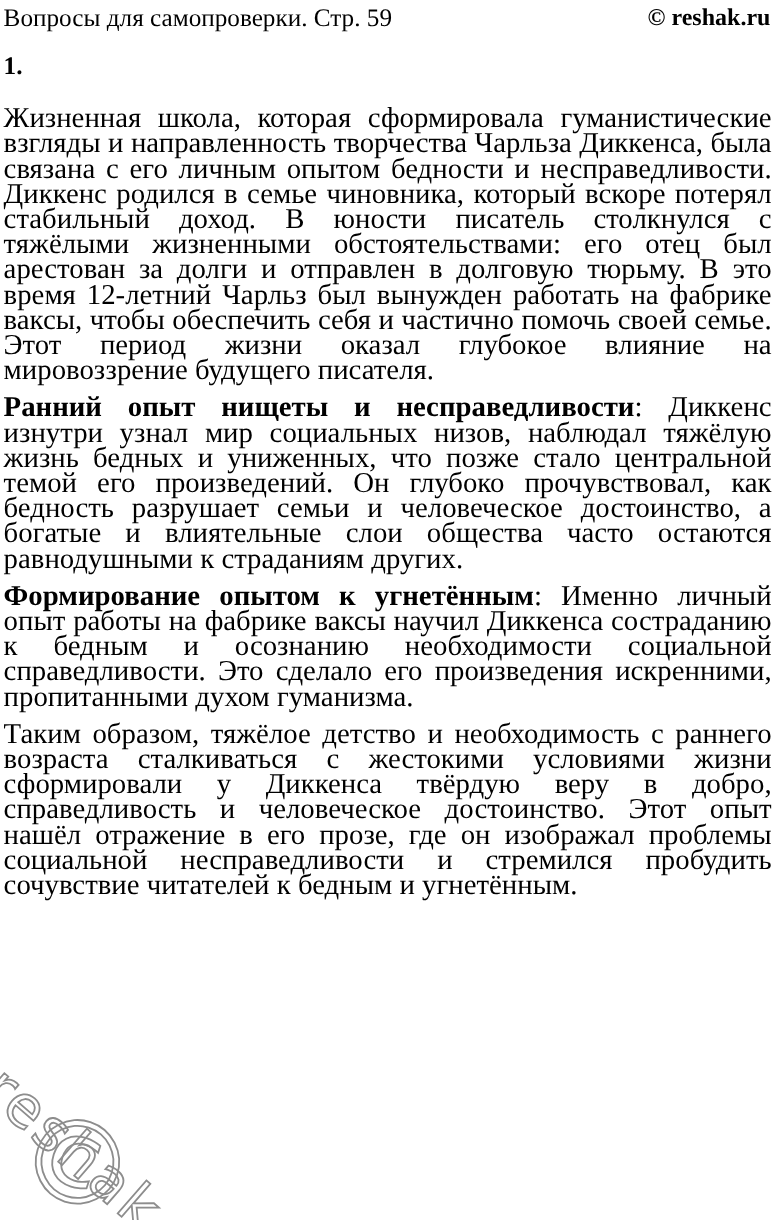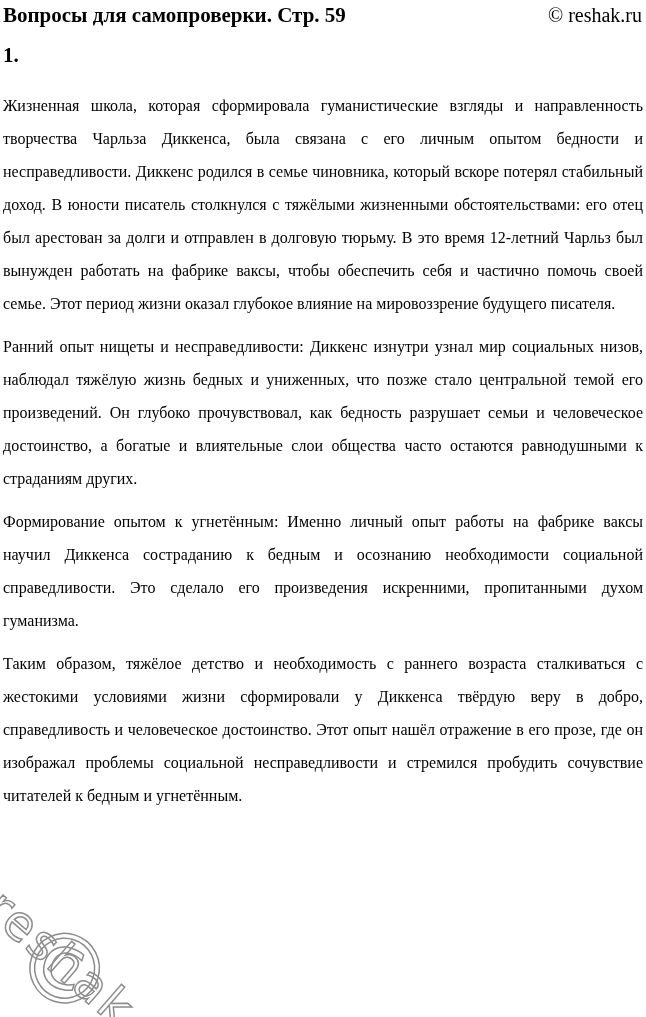--- a/index.html
+++ b/index.html
@@ -19,50 +19,50 @@
     padding: 3px 3px 0 3px;
     position: relative;
     z-index: 1;
   }
   .header-row {
     display: flex;
     justify-content: space-between;
     align-items: flex-start;
   }
   .page-title {
-    font-weight: bold;
+    font-weight: normal;
     font-size: 21px;
     line-height: 24px;
   }
   .brand {
     font-size: 20px;
     line-height: 24px;
-    font-weight: normal;
+    font-weight: bold;
     padding-right: 1px;
   }
   .item-number {
     font-weight: bold;
     font-size: 21px;
     margin-top: 16px;
     line-height: 24px;
   }
   .body-text {
     margin-top: 22px;
   }
   .body-text p {
     margin: 0 0 10px 0;
-    font-size: 16px;
-    line-height: 33px;
+    font-size: 24px;
+    line-height: 21px;
     text-align: justify;
   }
   .body-text p:last-child {
     margin-bottom: 0;
   }
   .lead {
-    font-weight: normal;
+    font-weight: bold;
   }
   .lead:empty {
     display: none;
   }
   
   .watermark {
     position: absolute;
     left: 0;
     top: 0;
     width: 646px;

